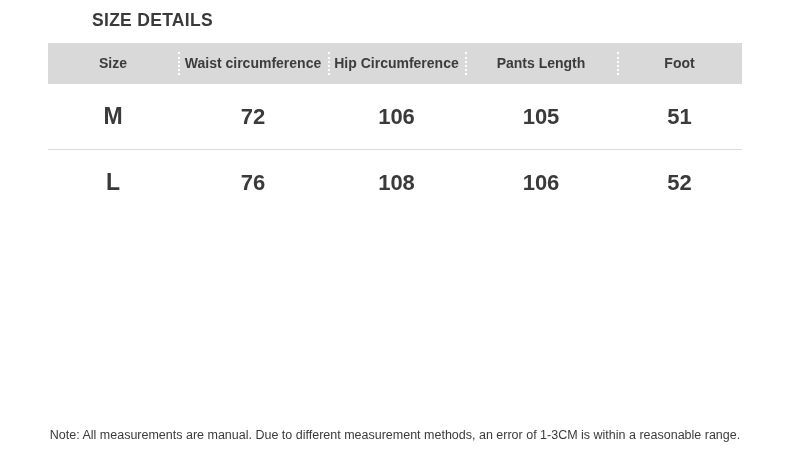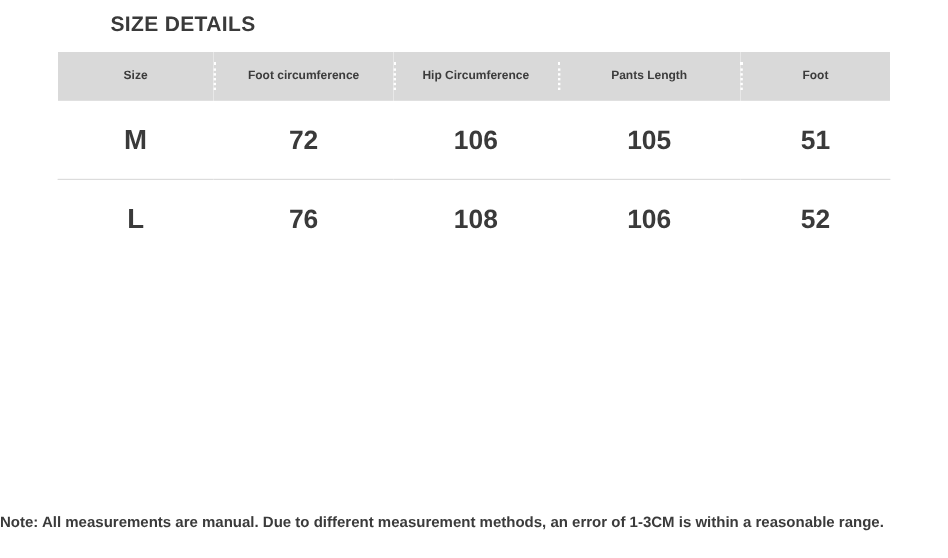--- a/index.html
+++ b/index.html
@@ -44,21 +44,21 @@
   table.size-table td {
     text-align: center;
     vertical-align: middle;
     padding: 0;
   }
   thead tr {
     background: #d9d9d9;
   }
   thead th {
     height: 41px;
-    font-size: 10px;
+    font-size: 14px;
     font-weight: bold;
     color: #3c3c3c;
     line-height: 15px;
     position: relative;
     padding: 0 6px;
   }
   thead th .hdr-text {
     display: block;
     word-break: break-word;
   }
@@ -91,22 +91,23 @@
   .col-waist { width: 150px; }
   .col-hip { width: 137px; }
   .col-length { width: 152px; }
   .col-foot { width: 125px; }
 
   .note {
     position: absolute;
     left: 0;
     right: 0;
     top: 428px;
+    text-align: center;
     font-size: 12.5px;
-    font-weight: bold;
+    font-weight: normal;
     color: #3b3b3b;
   }
 </style>
 </head>
 <body>
 
 <div class="page">
 
   <div class="title">SIZE DETAILS</div>
 
@@ -118,21 +119,21 @@
         <col class="col-hip">
         <col class="col-length">
         <col class="col-foot">
       </colgroup>
       <thead>
         <tr>
           <th>
               <span class="hdr-text">Size</span>
             </th>
           <th>
-              <span class="hdr-text">Foot circumference</span>
+              <span class="hdr-text">Waist circumference</span>
             </th>
           <th>
               <span class="hdr-text">Hip Circumference</span>
             </th>
           <th>
               <span class="hdr-text">Pants Length</span>
             </th>
           <th>
               <span class="hdr-text">Foot</span>
             </th>

